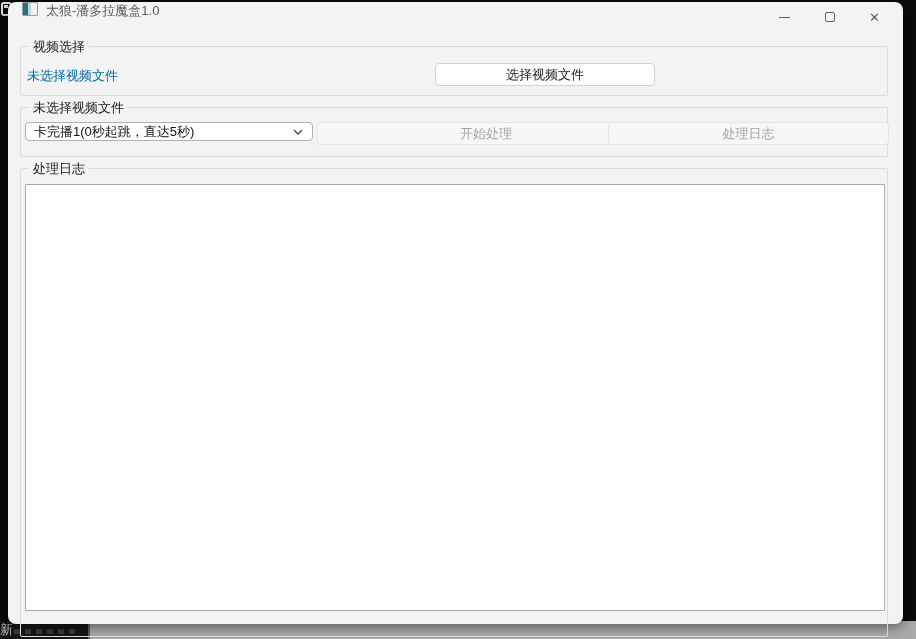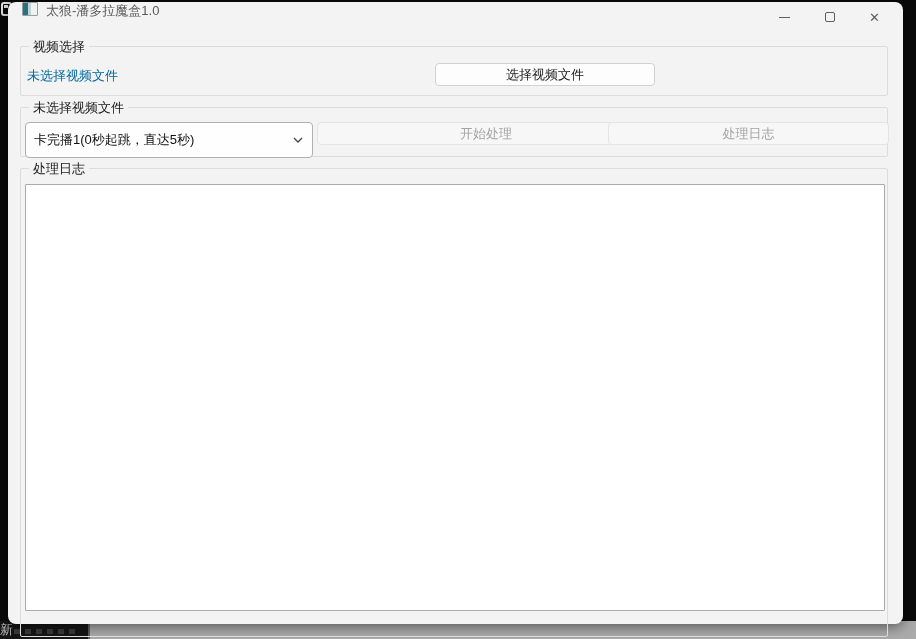--- a/index.html
+++ b/index.html
@@ -94,21 +94,21 @@
   .btn-select-video  { left:414px; top:16px; width:220px; }
   .btn-select-output { left:644px; top:16px; width:224px; }
 
   .btn-disabled {
     background:#f7f7f7; border-color:#e4e4e4; color:#a3a3a3;
   }
   .btn-start { left:296px; top:14px; width:338px; }
   .btn-stop  { left:587px; top:14px; width:281px; }
 
   .combobox {
-    position:absolute; left:4px; top:14px; width:288px; height:36px;
+    position:absolute; left:4px; top:14px; width:288px; height:19px;
     background:#fefefe; border:1px solid #b0b0b0; border-radius:4px;
     display:flex; align-items:center; font-size:13px; color:#111;
     padding:0 8px; cursor:default;
   }
   .combobox-value { flex:1; white-space:nowrap; overflow:hidden; }
   .combobox-arrow { width:12px; height:12px; flex:0 0 auto; margin-left:6px; }
   .combobox-arrow svg { display:block; }
 
   .log-area {
     position:absolute; left:4px; top:15px; width:860px; height:427px;

